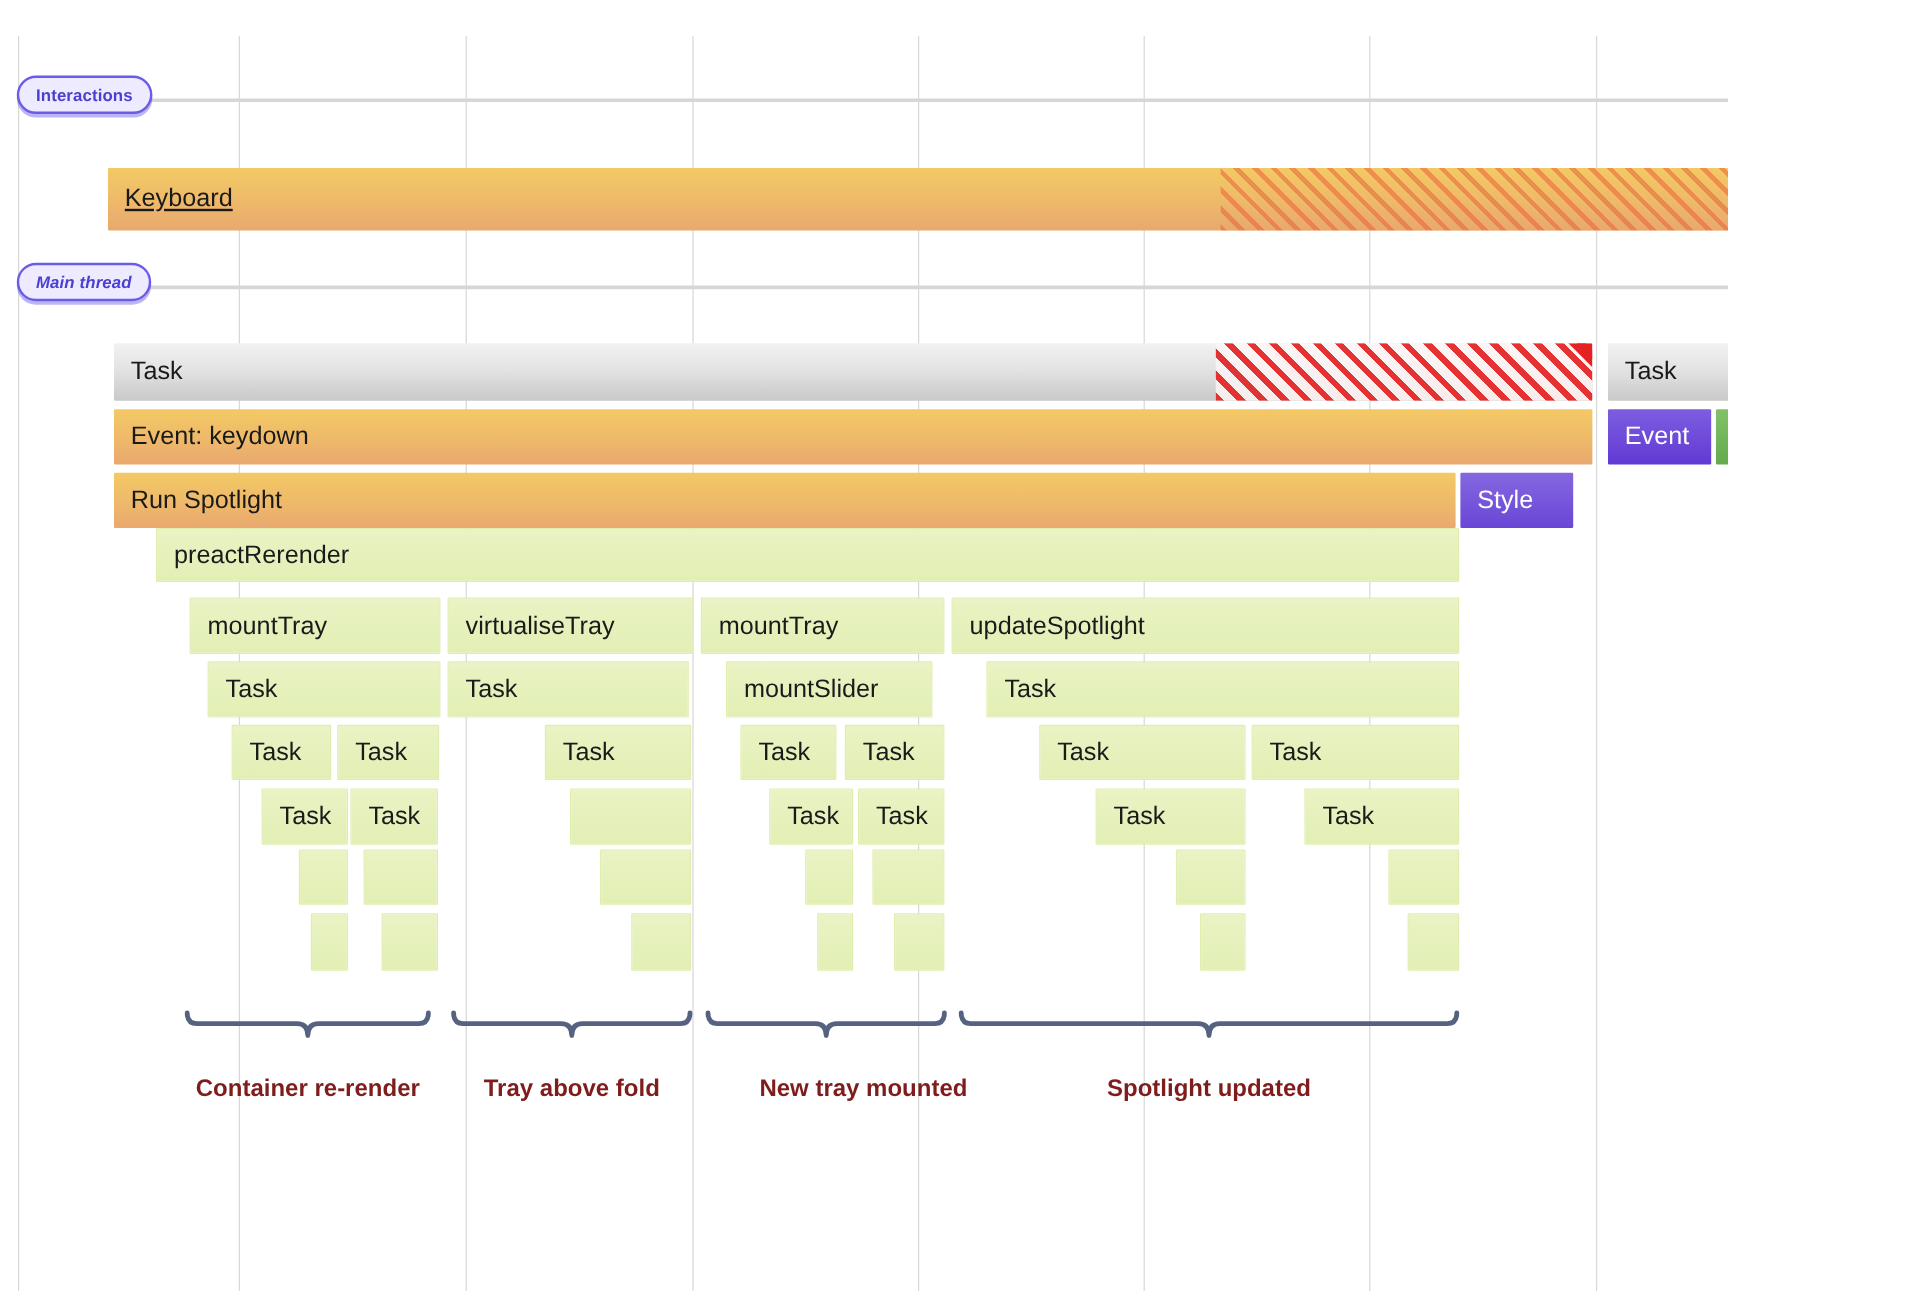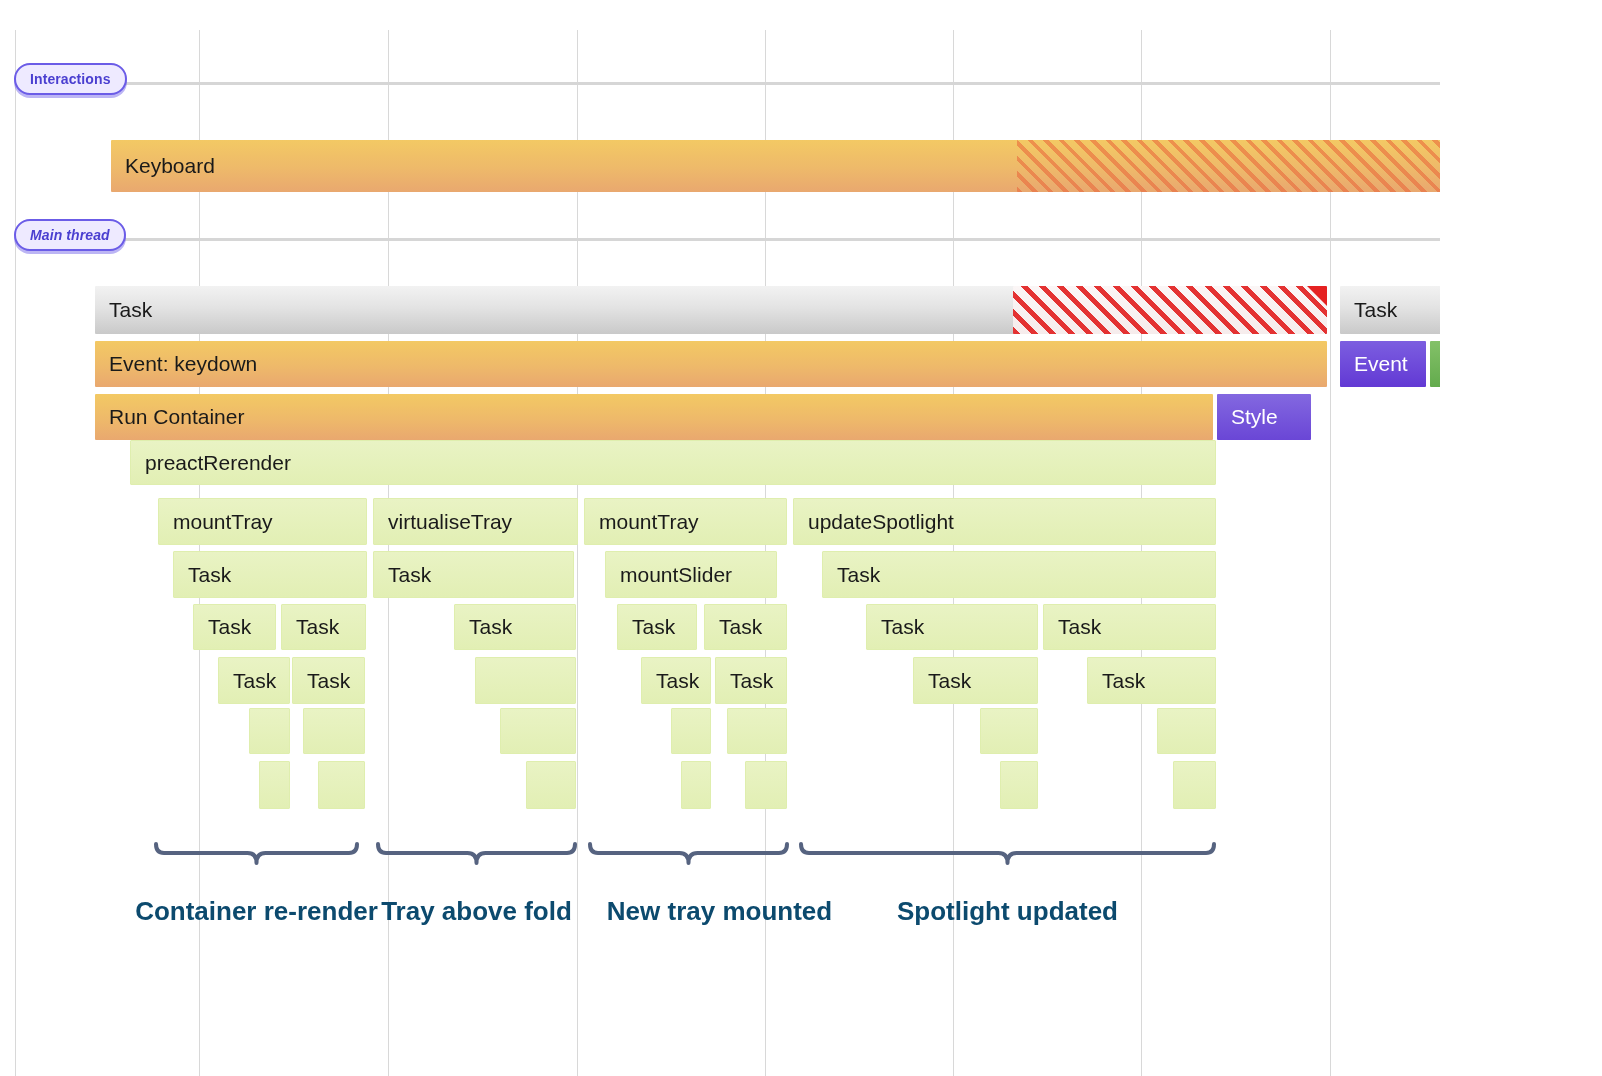--- a/index.html
+++ b/index.html
@@ -116,22 +116,22 @@
   }
   
   .brace {
     position: absolute;
     height: 26px;
   }
   .brace svg { display: block; width: 100%; height: 100%; overflow: visible; }
   .ann-label {
     position: absolute;
     text-align: center;
-    color: #0c4a6e;
-    font-size: 26px;
+    color: #7f1d1d;
+    font-size: 20px;
     font-weight: bold;
     white-space: nowrap;
   }
 </style>
 </head>
 <body>
 
 <div id="stage">
   <div id="gridlayer">
       <div class="gridline" style="left: 15px; height: 1076px;"></div>
@@ -144,21 +144,21 @@
       <div class="gridline" style="left: 1330px; height: 1076px;"></div>
       <div class="gridline" style="left: 1518px; height: 1076px;"></div>
       <div class="hrule" style="left: 15px; top: 52px; width: 1575px;"></div>
       <div class="hrule" style="left: 15px; top: 208px; width: 1575px;"></div>
     </div>
   <div id="pills">
       <div class="track-pill" style="left: 14px; top: 33px;">Interactions</div>
       <div class="track-pill" style="left: 14px; top: 189px; font-style: italic;">Main thread</div>
     </div>
   <div id="interactions-track">
-      <div class="bar bar-orange" style="left: 111px; top: 110px; width: 1425px; height: 52px;">
+      <div class="bar bar-orange" style="left: 90px; top: 110px; width: 1425px; height: 52px; text-decoration: underline;">
         <span>Keyboard</span>
       </div>
       <div class="bar bar-orange-hatch" style="left: 1017px; top: 110px; width: 503px; height: 52px;"></div>
     </div>
   <div id="main-track">
       <div class="bar bar-grey" style="left: 95px; top: 256px; width: 1232px; height: 48px;">
         <span>Task</span>
       </div>
       <div class="bar bar-grey-hatch" style="left: 1013px; top: 256px; width: 314px; height: 48px;">
         <div class="corner-flag"></div>
@@ -169,21 +169,21 @@
       <div class="bar bar-orange" style="left: 95px; top: 311px; width: 1232px; height: 46px;">
         <span>Event: keydown</span>
       </div>
       <div class="bar bar-violet" style="left: 1340px; top: 311px; width: 86px; height: 46px;">
         <span>Event</span>
       </div>
       <div class="bar bar-greenbox" style="left: 1430px; top: 311px; width: 72px; height: 46px; justify-content: center;">
         <span>Paint</span>
       </div>
       <div class="bar bar-orange" style="left: 95px; top: 364px; width: 1118px; height: 46px;">
-        <span>Run Container</span>
+        <span>Run Spotlight</span>
       </div>
       <div class="bar bar-purple" style="left: 1217px; top: 364px; width: 94px; height: 46px;">
         <span>Style</span>
       </div>
       <div class="bar bar-green" style="left: 130px; top: 410px; width: 1086px; height: 45px; text-align: right;">
         <span>preactRerender</span>
       </div>
       <div class="bar bar-green" style="left: 158px; top: 468px; width: 209px; height: 47px;">
         <span>mountTray</span>
       </div>

